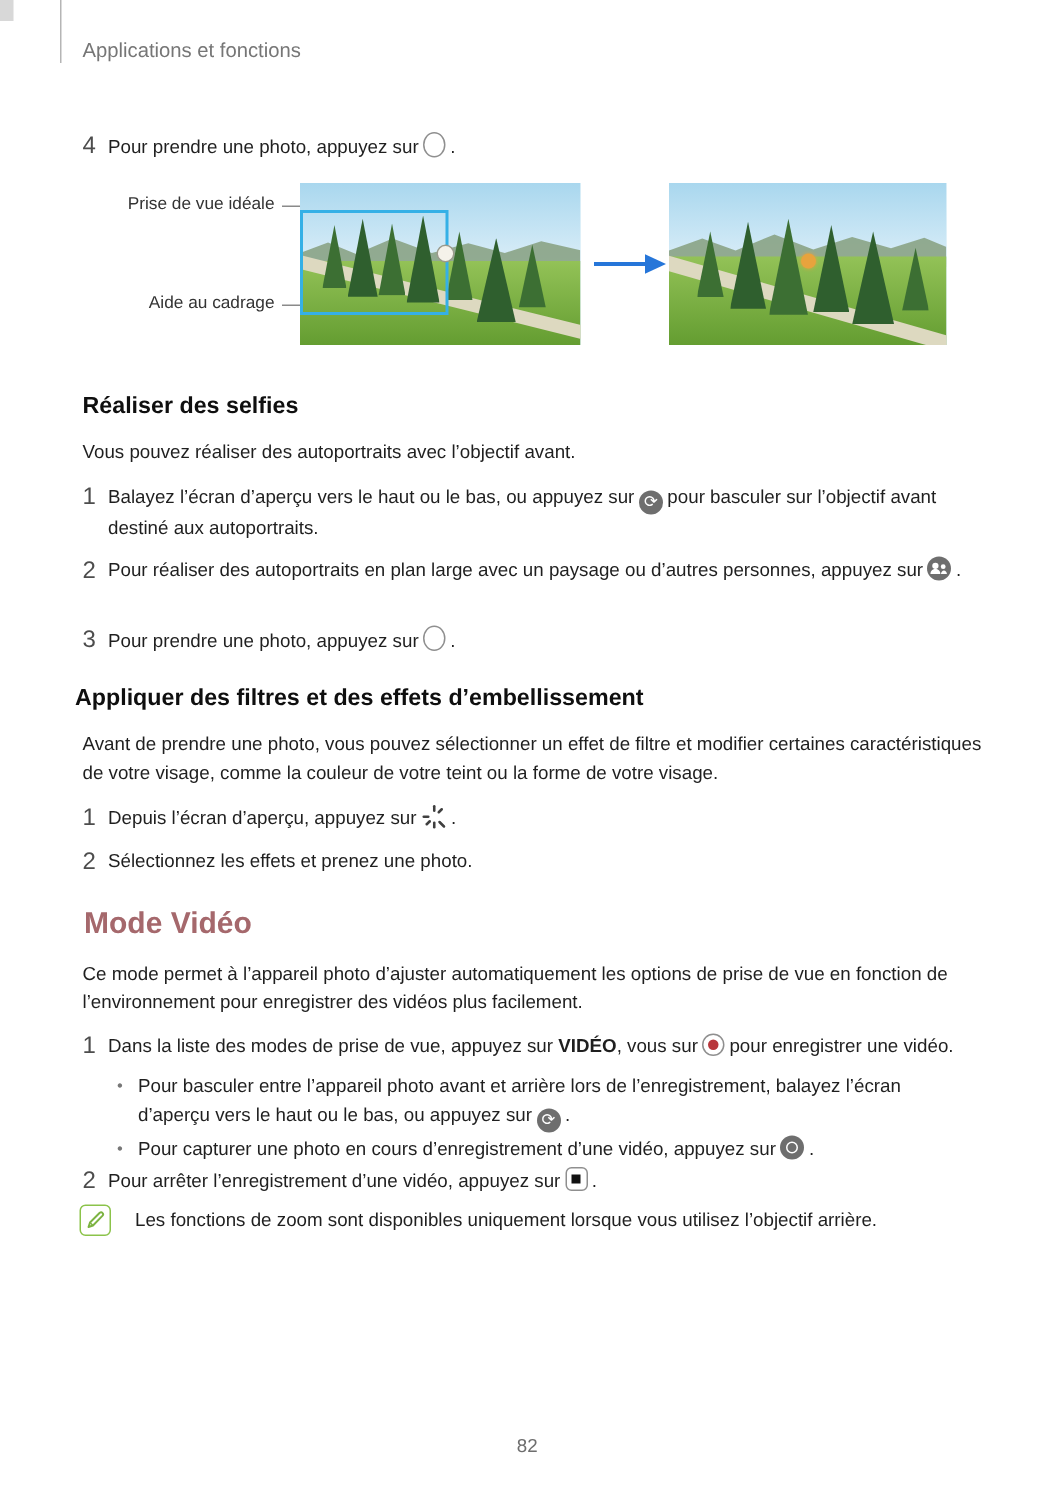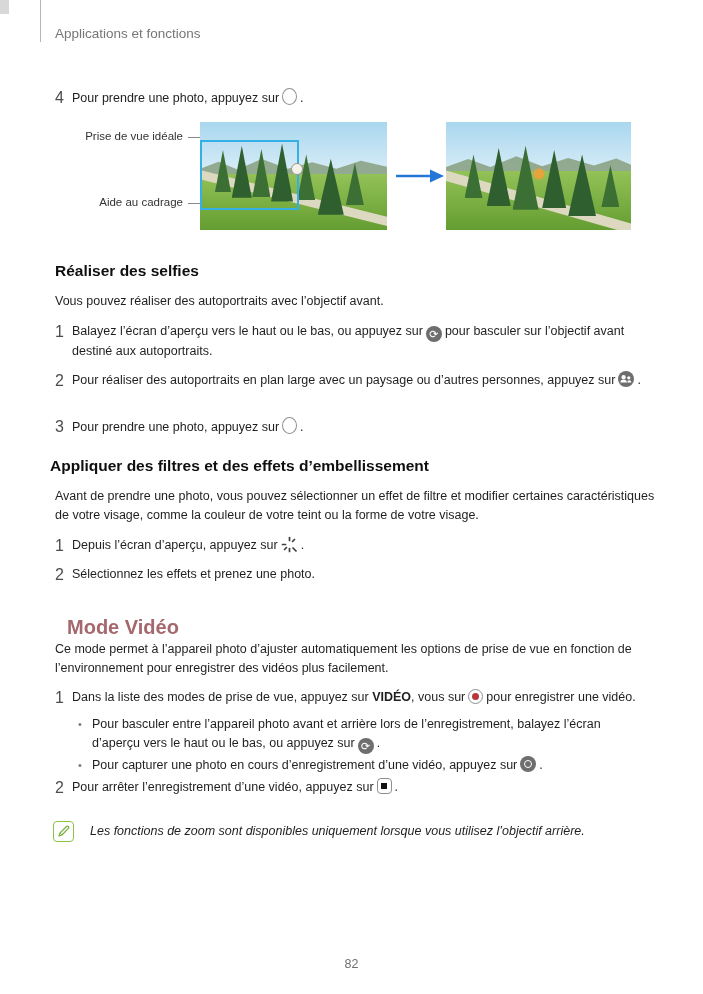--- a/index.html
+++ b/index.html
@@ -10,21 +10,21 @@
   .corner-mark{position:absolute;left:0;top:0;width:9px;height:14px;background:#d8d8d8;}
   .vline{position:absolute;left:40px;top:0;width:1px;height:42px;background:#b5b5b5;}
   .running-header{position:absolute;left:55px;top:26px;font-size:13.5px;color:#767676;}
   .footer{position:absolute;left:0;right:0;top:957px;text-align:center;font-size:12.5px;color:#6e6e6e;}
 
   .step{position:absolute;display:flex;align-items:flex-start;}
   .step-num{font-size:16px;color:#4d4d4d;width:17px;flex:0 0 17px;line-height:19px;}
   .step-body{font-size:12.5px;line-height:19px;color:#1f1f1f;}
   .para{position:absolute;font-size:12.5px;line-height:19px;color:#1f1f1f;}
   h3.sec{position:absolute;margin:0;font-size:15.5px;font-weight:bold;color:#0f0f0f;}
-  h2.big{position:absolute;margin:12px;font-size:20px;font-weight:bold;color:#a5686c;}
+  h2.big{position:absolute;margin:1px;font-size:20px;font-weight:bold;color:#a5686c;}
 
   
   .ic{display:inline-block;vertical-align:-3px;margin:0 3px;}
   .ic-shutter{width:13px;height:15px;border:1.5px solid #8f8f8f;border-radius:50%;background:#fff;}
   .ic-circlegray{width:16px;height:16px;border-radius:50%;background:#6e6e6e;color:#fff;
     text-align:center;font-size:11px;line-height:16px;}
   .ic-record{width:13px;height:13px;border:1.5px solid #8f8f8f;border-radius:50%;background:#fff;position:relative;}
   .ic-record::after{content:"";position:absolute;left:3px;top:3px;width:7px;height:7px;border-radius:50%;background:#b8373c;}
   .ic-capture{width:16px;height:16px;border-radius:50%;background:#6e6e6e;position:relative;}
   .ic-capture::after{content:"";position:absolute;left:4px;top:4px;width:6px;height:6px;border:1.5px solid #fff;border-radius:50%;}
@@ -193,21 +193,21 @@
     </div>
   </div>
 
   <div class="step" style="left:55px;top:778px;width:600px;">
     <div class="step-num">2</div>
     <div class="step-body">
       <span>Pour arrêter l’enregistrement d’une vidéo, appuyez sur</span><span class="ic ic-stop"></span><span>.</span>
     </div>
   </div>
 
-  <div class="note-row" style="left:53px;top:821px;width:600px;font-style:italic;">
+  <div class="note-row" style="left:53px;top:803px;width:600px;">
     <div class="ic-note">
       <svg width="13" height="13" viewBox="0 0 13 13">
           <path d="M2 11 L3 8 L9.5 1.5 Q10.5 .7 11.3 1.6 Q12.2 2.4 11.4 3.4 L5 10 Z" fill="none" stroke="#7cb342" stroke-width="1.3" stroke-linejoin="round"></path>
           <line x1="3" y1="8" x2="5" y2="10" stroke="#7cb342" stroke-width="1"></line>
         </svg>
     </div>
     <div class="note-text">Les fonctions de zoom sont disponibles uniquement lorsque vous utilisez l’objectif arrière.</div>
   </div>
 
   <div class="footer">82</div>

